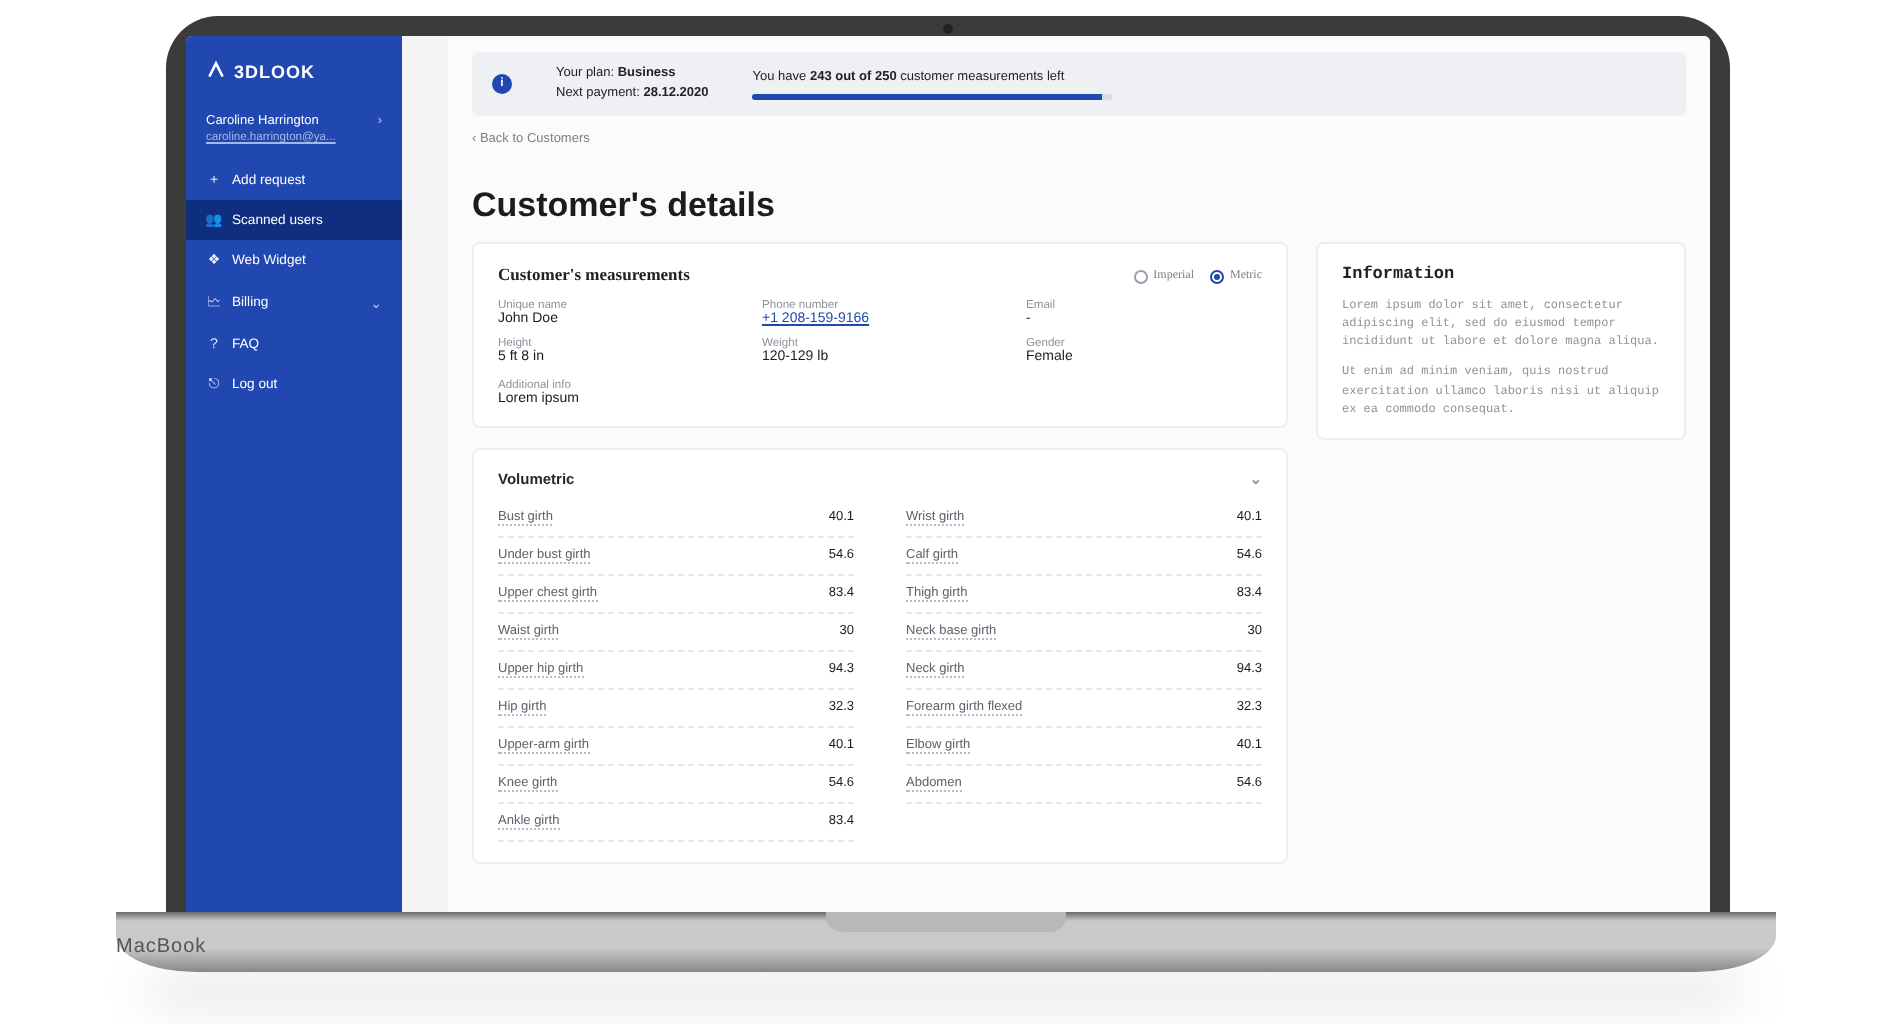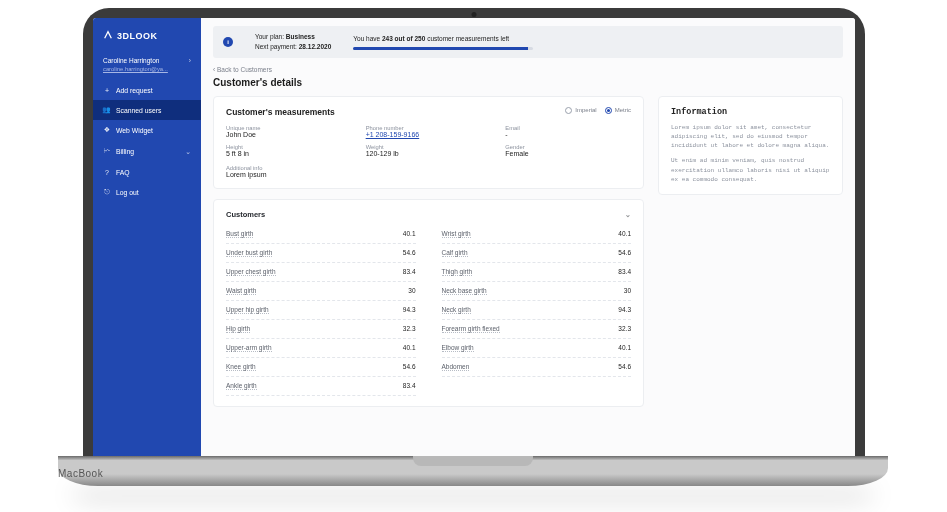--- a/index.html
+++ b/index.html
@@ -2,21 +2,21 @@
 <html><head>
 <meta charset="utf-8">
 <style>
   * { box-sizing: border-box; margin: 0; padding: 0; }
   html, body { width: 947px; height: 512px; overflow: hidden; font-family: -apple-system, BlinkMacSystemFont, "Segoe UI", Arial, sans-serif; background: #fff; }
 
   
   .laptop { position: absolute; top: 8px; left: 58px; width: 830px; height: 496px; }
   .screen-bezel { position: absolute; top: 0; left: 25px; width: 782px; height: 448px; border-radius: 26px 26px 0 0; background: #3b3b3b; padding: 10px 10px 0 10px; }
   .camera { position:absolute; top:4px; left:50%; width:5px; height:5px; background:#222; border-radius:50%; transform:translateX(-50%); }
-  .screen { width: 100%; height: 100%; background: #f5f5f7; border-radius: 3px 3px 0 0; overflow: hidden; display: flex; font-size: 7.5px; color:#222; }
+  .screen { width: 100%; height: 100%; background: #f5f5f7; border-radius: 3px 3px 0 0; overflow: hidden; display: flex; font-size: 7.5px; color:#222;gap:23px; }
   .base { position: absolute; bottom: 18px; left: 0; width: 830px; height: 30px; background: linear-gradient(#6a6a6a 0%, #c9c9c9 15%, #c9c9c9 60%, #888 100%); border-radius: 0 0 40px 40px / 0 0 18px 18px; box-shadow: 0 25px 25px -12px rgba(0,0,0,0.28); }
   .macbook-label { position:absolute; bottom:7px; left:0; right:0; font-size:10px; color:#555; letter-spacing:0.5px; }
   .notch { position:absolute; top:0; left:50%; transform:translateX(-50%); width:120px; height:10px; background:#b8b8b8; border-radius:0 0 8px 8px; }
 
   
   .sidebar { width: 108px; height:100%; background:#2148b0; color:#fff; display:flex; flex-direction:column; padding-top:6px; font-size:7px; }
   .logo { display:flex; align-items:center; gap:4px; padding:6px 10px 10px 10px; font-weight:700; font-size:9px; letter-spacing:0.5px; }
   .logo svg { width:10px; height:10px; }
   .user-block { padding:4px 10px 8px 10px; font-size:6.5px; line-height:1.4; }
   .user-email { color:#a6b6e5; text-decoration:underline; font-size:5.8px; }
@@ -30,29 +30,29 @@
   .main { flex:1; height:100%; overflow:auto; background:#fbfbfc; }
 
   .topbar { margin:8px 12px 0 12px; background:#eef0f3; border-radius:3px; padding:6px 10px; display:flex; align-items:center; gap:22px; font-size:6.5px; }
   .info-icon { width:10px; height:10px; border-radius:50%; background:#2148b0; color:#fff; display:flex; align-items:center; justify-content:center; font-size:6px; font-weight:700; }
   .tb-block { line-height:1.5; }
   .tb-strong { font-weight:700; }
   .progress { width:180px; height:3px; background:#d7dbe3; border-radius:3px; margin-top:3px; overflow:hidden; }
   .progress-bar { height:100%; width:97%; background:#2148b0; }
 
   .crumb { margin:8px 12px 0 12px; color:#7a7f8a; font-size:6.5px; cursor:pointer; }
-  .page-title { margin:4px 12px 8px 12px; font-size:10px; font-weight:700; color:#1c1c1c; }
+  .page-title { margin:20px 12px 8px 12px; font-size:17px; font-weight:700; color:#1c1c1c; }
 
   .content { display:flex; gap:14px; margin:0 12px 12px 12px; }
   .left-col { flex:1; }
   .right-col { width:185px;font-family:Liberation Mono, monospace; }
 
   .card { background:#fff; border:1px solid #eceef1; border-radius:4px; padding:10px 12px; }
   .card + .card { margin-top:10px; }
-  .card-header { display:flex; align-items:flex-start; justify-content:space-between; margin-bottom:8px; }
+  .card-header { display:flex; align-items:flex-end; justify-content:space-between; margin-bottom:8px;font-family:Liberation Serif, serif; }
   .card-title { font-size:8.5px; font-weight:700; }
   .unit-toggle { display:flex; align-items:center; gap:8px; font-size:6px; color:#7a7f8a; }
   .radio { display:inline-flex; align-items:center; gap:3px; cursor:pointer; }
   .radio-dot { width:7px; height:7px; border-radius:50%; border:1px solid #9aa1ad; display:inline-block; position:relative; }
   .radio.selected .radio-dot { border-color:#2148b0; }
   .radio.selected .radio-dot::after { content:""; position:absolute; inset:1px; border-radius:50%; background:#2148b0; }
 
   .info-grid { display:grid; grid-template-columns: repeat(3, 1fr); gap:6px 14px; font-size:6.5px; }
   .field-label { color:#8c929e; font-size:5.8px; }
   .field-value { color:#1c1c1c; font-size:7px; }
@@ -200,21 +200,21 @@
                 </div>
               </div>
               <div class="add-info">
                 <div class="field-label">Additional info</div>
                 <div class="field-value">Lorem ipsum</div>
               </div>
             </div>
 
             <div class="card">
               <div class="section-title">
-                <span>Customers</span>
+                <span>Volumetric</span>
                 <span class="chev">⌄</span>
               </div>
               <div class="meas-grid">
                 <div id="meas-left">
                     <div class="meas-row">
                       <span class="meas-label">Bust girth</span>
                       <span class="meas-val">40.1</span>
                     </div>
                     <div class="meas-row">
                       <span class="meas-label">Under bust girth</span>

